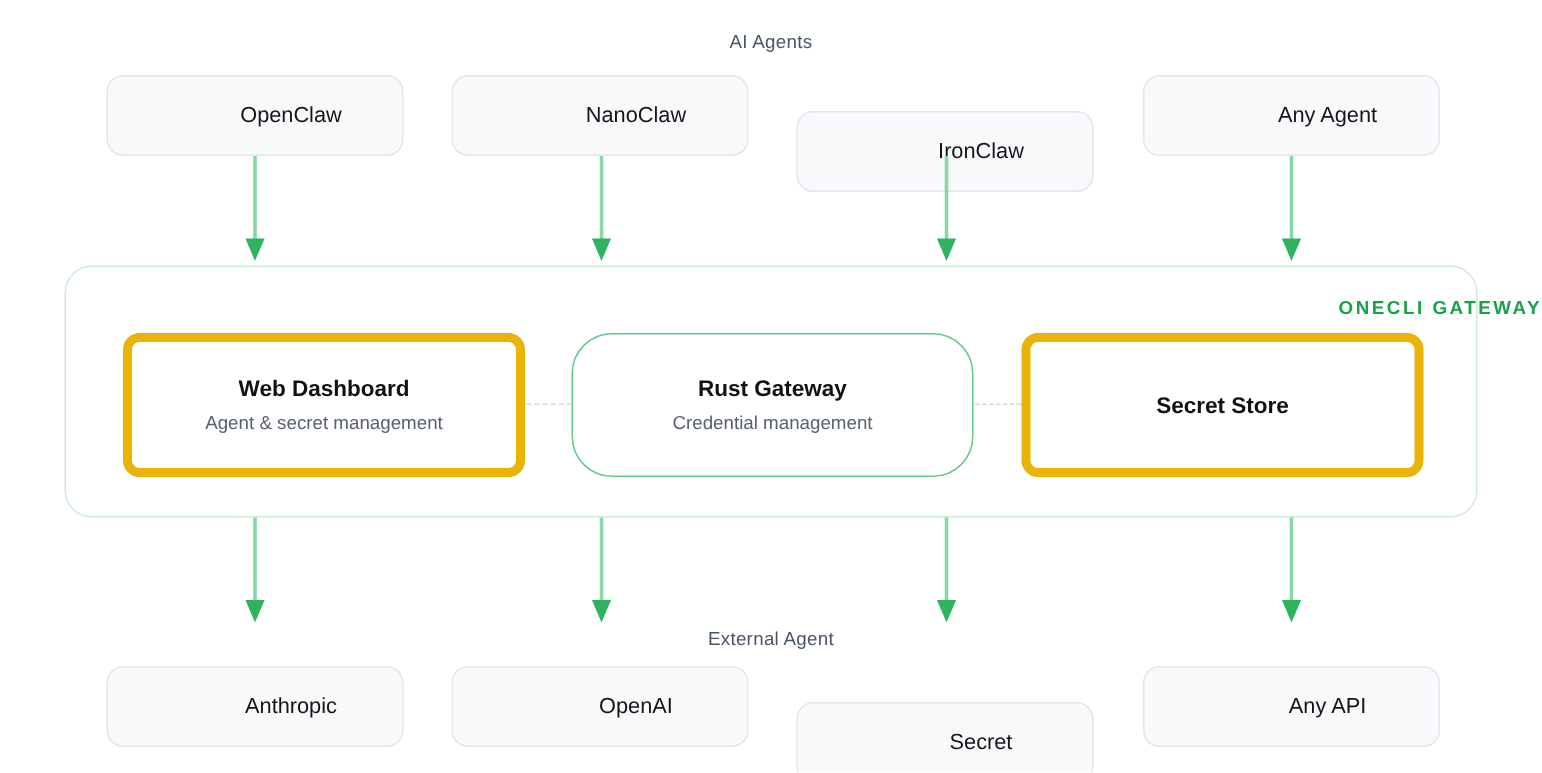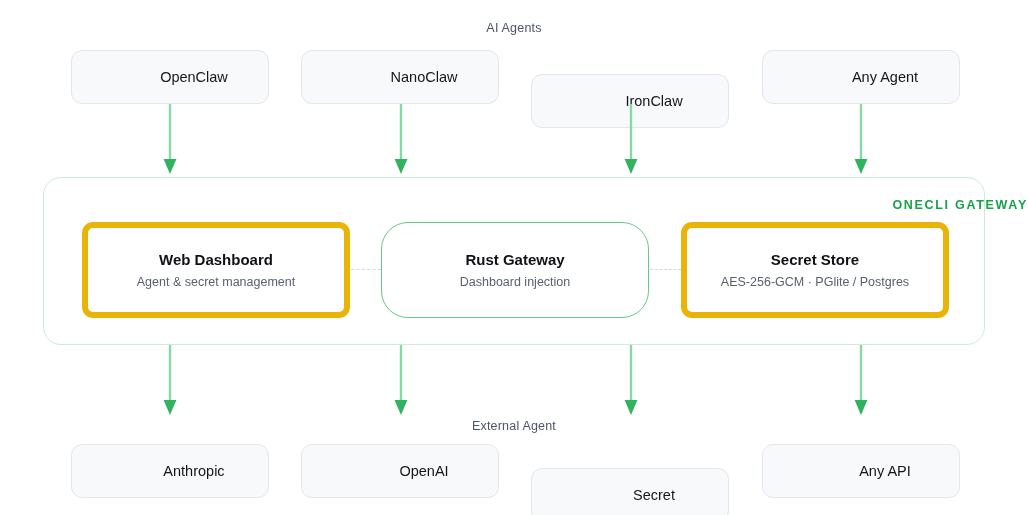--- a/index.html
+++ b/index.html
@@ -190,25 +190,24 @@
 
   <div class="dash-connector" id="dash-left"></div>
   <div class="dash-connector" id="dash-right"></div>
 
   <div class="inner-node" id="inner-dashboard">
     <span class="title">Web Dashboard</span>
     <span class="subtitle">Agent &amp; secret management</span>
   </div>
   <div class="inner-node accent" id="inner-gateway">
     <span class="title">Rust Gateway</span>
-    <span class="subtitle">Dashboard injection</span>
+    <span class="subtitle">Credential management</span>
   </div>
   <div class="inner-node" id="inner-store">
     <span class="title">Secret Store</span>
-    <span class="subtitle">AES-256-GCM · PGlite / Postgres</span>
   </div>
 
   <div class="arrow arrow-bottom arr-0">
     <svg width="20" height="72" viewBox="0 0 20 72">
       <line x1="10" y1="0" x2="10" y2="57" stroke="#86d9a6" stroke-width="2.4"></line>
       <polygon points="10,70 3.6,55 16.4,55" fill="#2fb35f"></polygon>
     </svg>
   </div>
   <div class="arrow arrow-bottom arr-1">
     <svg width="20" height="72" viewBox="0 0 20 72">

